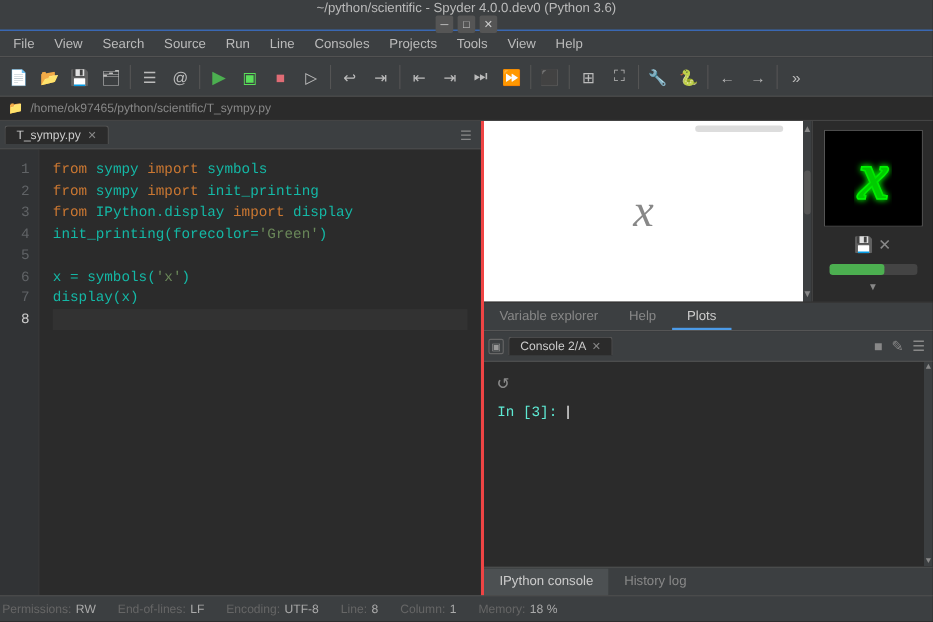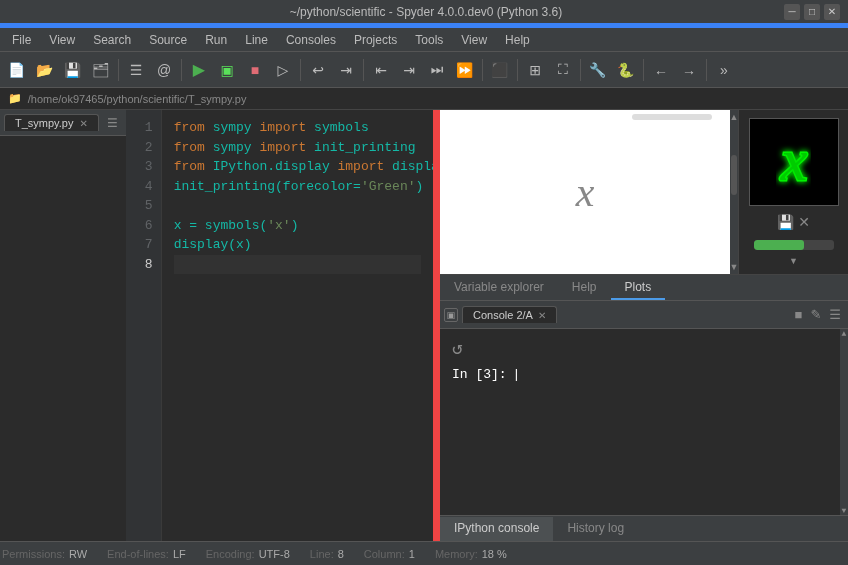--- a/index.html
+++ b/index.html
@@ -14,21 +14,22 @@
     }
 
     
     #titlebar {
       background: #3c3f41;
       height: 28px;
       display: flex;
       align-items: center;
       justify-content: space-between;
       padding: 0 8px;
-      border-bottom: 5px solid #3b82f6;
+      border-bottom: 1px solid #3b82f6;
+      flex-direction: column;
     }
     #titlebar .title {
       flex: 1;
       text-align: center;
       font-size: 12px;
       color: #bbb;
     }
     #titlebar .win-controls {
       display: flex;
       gap: 4px;
@@ -115,22 +116,23 @@
     
     #main {
       display: flex;
       height: calc(565px - 28px - 24px - 36px - 22px - 24px);
     }
 
     
     #editor-panel {
       width: 440px;
       background: #2b2b2b;
-      border-right: 7px solid #ef4444;
-      display: flex;
+      border-right: 3px solid #ef4444;
+      display: flex;
+      flex-direction: column;
       justify-content: flex-end;
     }
 
     #editor-tabs {
       background: #3c3f41;
       height: 26px;
       display: flex;
       align-items: center;
       padding: 0 4px;
       border-bottom: 1px solid #555;
@@ -367,21 +369,21 @@
     #console-content {
       flex: 1;
       padding: 8px 12px;
       font-family: 'Courier New', monospace;
       font-size: 13px;
       background: #2b2b2b;
       overflow: hidden;
       position: relative;
     }
     .console-in {
-      color: #ffffff;
+      color: #5eead4;
     }
     .console-cursor::after {
       content: '|';
       color: #fff;
     }
 
     
     #console-bottom-tabs {
       background: #3c3f41;
       height: 26px;

